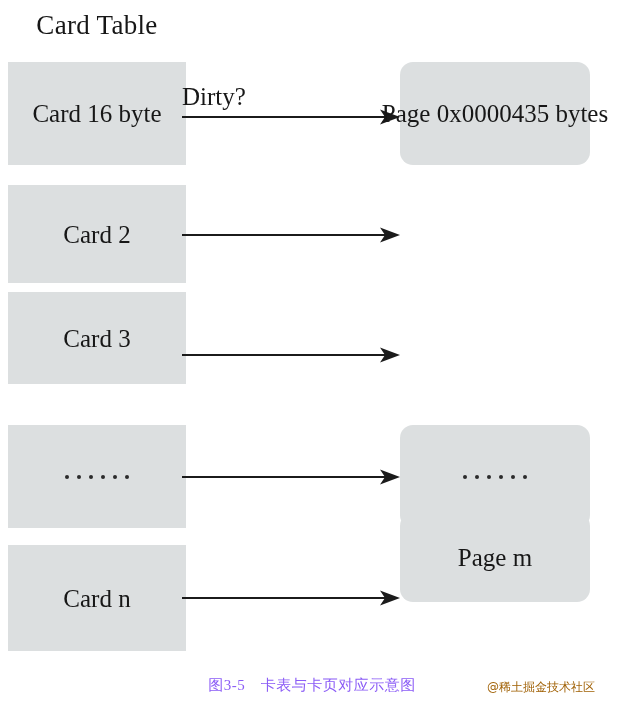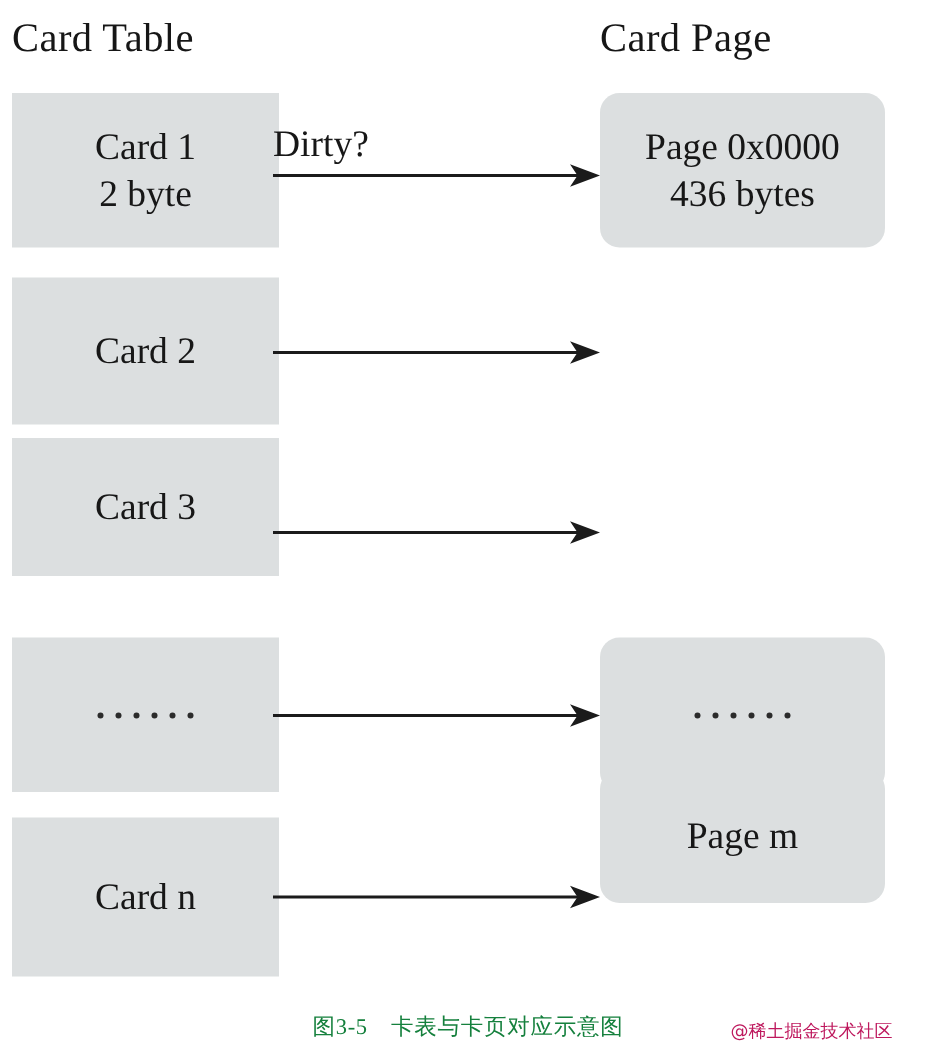--- a/index.html
+++ b/index.html
@@ -20,36 +20,36 @@
   .canvas {
     position: absolute;
     left: 0; top: 0;
     width: 624px;
     height: 704px;
   }
 
   
   .col-header {
     position: absolute;
-    text-align: left;
+    text-align: center;
     font-size: 27px;
     line-height: 30px;
     letter-spacing: 0.3px;
     color: #161616;
     white-space: nowrap;
   }
   .col-header.left  { left: 8px;   top: 10px; width: 178px; }
   .col-header.right { left: 400px; top: 10px; width: 190px; }
 
   
   .box {
     position: absolute;
     background: #dcdfe0;
     display: flex;
-    flex-direction: column;
+    flex-direction: row;
     align-items: center;
     justify-content: center;
     text-align: center;
     font-size: 25px;
     line-height: 31px;
     color: #171717;
     white-space: nowrap;
   }
   .box.left  { left: 8px;   width: 178px; }
   .box.right { left: 400px; width: 190px; border-radius: 13px; }
@@ -93,63 +93,62 @@
 
   
   .caption {
     position: absolute;
     left: 0;
     top: 675px;
     width: 624px;
     text-align: center;
     font-size: 15px;
     line-height: 20px;
-    color: #15803d;
+    color: #8b5cf6;
     letter-spacing: 0.5px;
     white-space: nowrap;
   }
 
   
   .watermark {
     position: absolute;
     left: 487px;
     top: 679px;
     font-size: 12px;
     line-height: 16px;
-    color: #be185d;
+    color: #a16207;
     font-family: "DejaVu Sans", "Liberation Sans", sans-serif;
     white-space: nowrap;
     user-select: none;
   }
 </style>
 </head>
 <body>
 
 <div class="canvas">
 
   <div class="col-header left">Card Table</div>
-  <div class="col-header right">Card Page</div>
 
   <div class="box left" style="top:62px; height:103px;">
     <span>Card 1</span>
-    <span class="line2">2 byte</span>
+    <span class="line2">6 byte</span>
   </div>
 
   <div class="edge-label" style="top:83px;">Dirty?</div>
 
   <div class="arrow" style="top:108px;">
     <svg viewBox="0 0 218 18" xmlns="http://www.w3.org/2000/svg">
       <line x1="0" y1="9" x2="206" y2="9" stroke="#1b1b1b" stroke-width="2"></line>
       <polygon points="218,9 198,1.5 203,9 198,16.5" fill="#1b1b1b"></polygon>
     </svg>
   </div>
 
   <div class="box right" style="top:62px; height:103px;">
     <span>Page 0x0000</span>
-    <span class="line2">436 bytes</span>
+    <span class="line2">435 bytes</span>
   </div>
 
   <div class="box left" style="top:185px; height:98px;">
     <span>Card 2</span>
   </div>
 
   <div class="arrow" style="top:226px;">
     <svg viewBox="0 0 218 18" xmlns="http://www.w3.org/2000/svg">
       <line x1="0" y1="9" x2="206" y2="9" stroke="#1b1b1b" stroke-width="2"></line>
       <polygon points="218,9 198,1.5 203,9 198,16.5" fill="#1b1b1b"></polygon>

